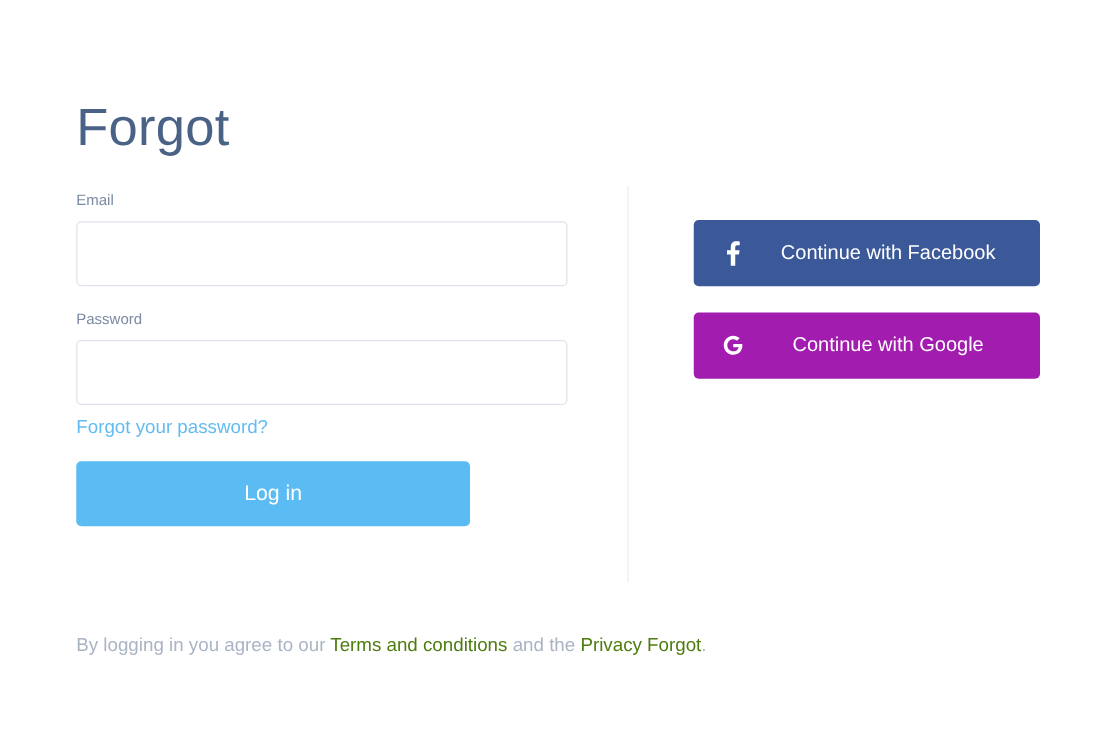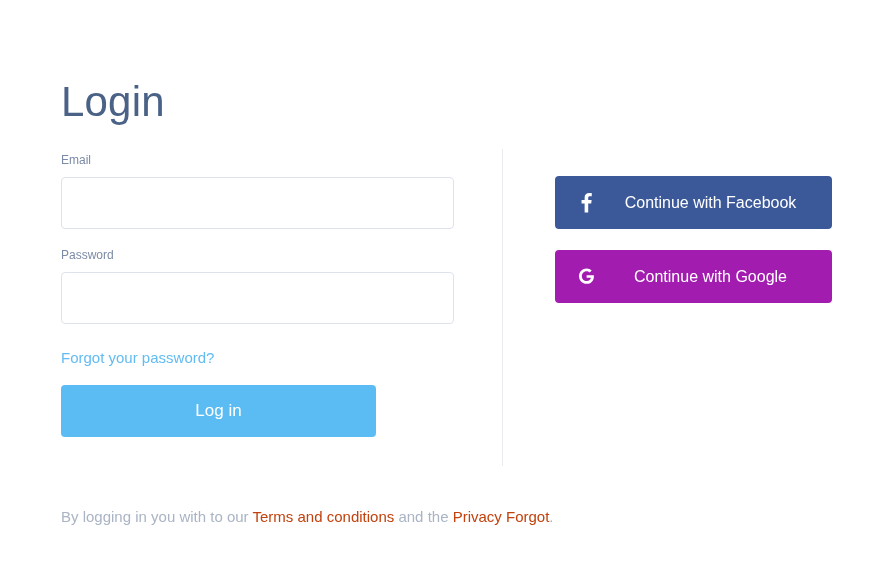--- a/index.html
+++ b/index.html
@@ -76,21 +76,21 @@
     color: #41536e;
     outline: none;
   }
   .text-input::placeholder { color: #b9c2d0; }
 
   .field-group { margin-bottom: 0; }
   .field-group.password { margin-top: 16px; }
 
   .forgot-link {
     display: inline-block;
-    margin-top: 24px;
+    margin-top: 8px;
     font-size: 15px;
     line-height: 20px;
     color: #62bcf2;
     text-decoration: none;
     cursor: pointer;
   }
 
   .login-button {
     display: block;
     margin-top: 17px;
@@ -161,31 +161,31 @@
   .footer-text {
     position: absolute;
     left: 61px;
     top: 507px;
     font-size: 15px;
     line-height: 20px;
     color: #aab4c4;
     white-space: nowrap;
   }
   .footer-text a {
-    color: #c2410c;
+    color: #4d7c0f;
     text-decoration: none;
     cursor: pointer;
   }
 </style>
 </head>
 <body>
 
 <div class="page">
 
-  <h1 class="page-title">Login</h1>
+  <h1 class="page-title">Forgot</h1>
 
   <div class="divider"></div>
 
   <form class="form-col">
 
     <div class="field-group">
       <label class="field-label">Email</label>
       <input class="text-input" type="text" placeholder="" style="">
     </div>
 
@@ -214,15 +214,15 @@
       <span class="social-icon">
         <svg width="19" height="19" viewBox="0 0 19 19" aria-hidden="true">
           <path fill="#ffffff" d="M9.6 8.07v2.63h4.35c-0.18 1.13-1.32 3.32-4.35 3.32-2.62 0-4.76-2.17-4.76-4.85S6.98 4.32 9.6 4.32c1.49 0 2.49 0.64 3.06 1.18l2.08-2.01C13.4 2.26 11.68 1.5 9.6 1.5 5.4 1.5 2 4.9 2 9.17s3.4 7.67 7.6 7.67c4.39 0 7.3-3.09 7.3-7.43 0-0.5-0.05-0.88-0.12-1.26H9.6z"></path>
         </svg>
       </span>
       <span class="social-label">Continue with Google</span>
     </button>
 
   </div>
 
-  <div class="footer-text"><span>By logging in you with to our </span><a>Terms and conditions</a><span> and the </span><a>Privacy Forgot</a><span>.</span></div>
+  <div class="footer-text"><span>By logging in you agree to our </span><a>Terms and conditions</a><span> and the </span><a>Privacy Forgot</a><span>.</span></div>
 
 </div>
 
 </body></html>

